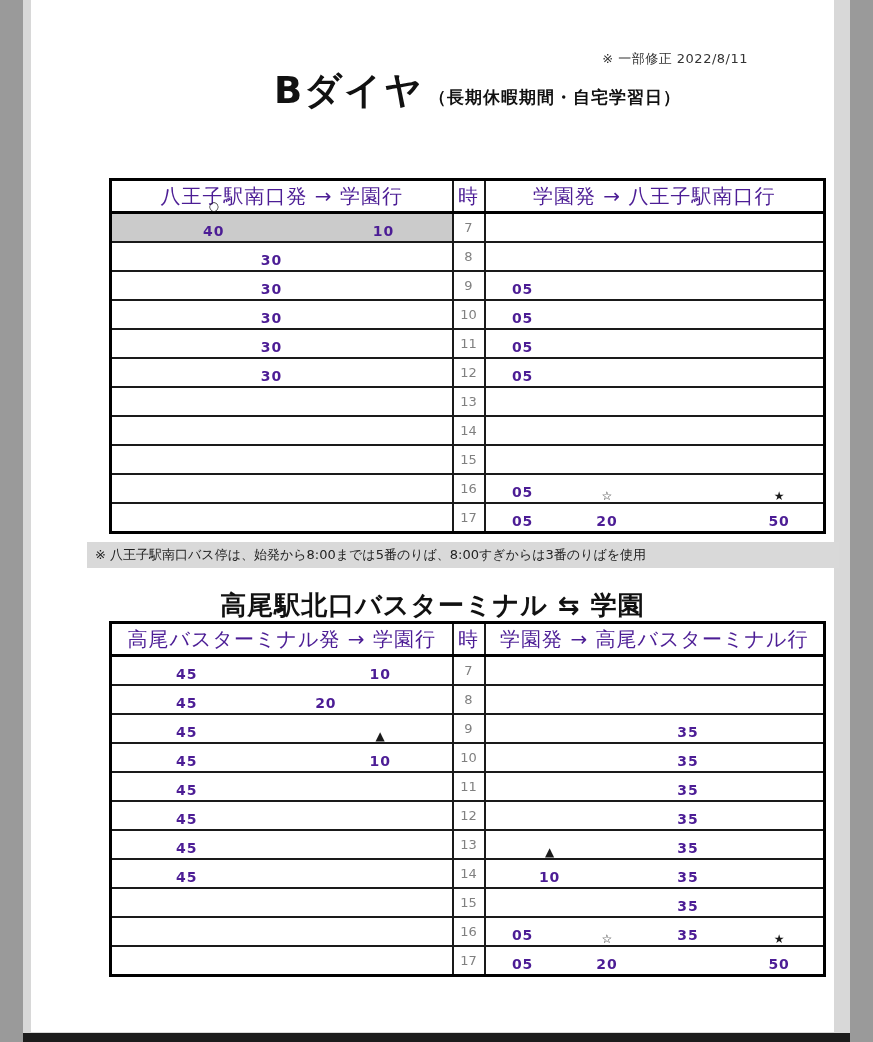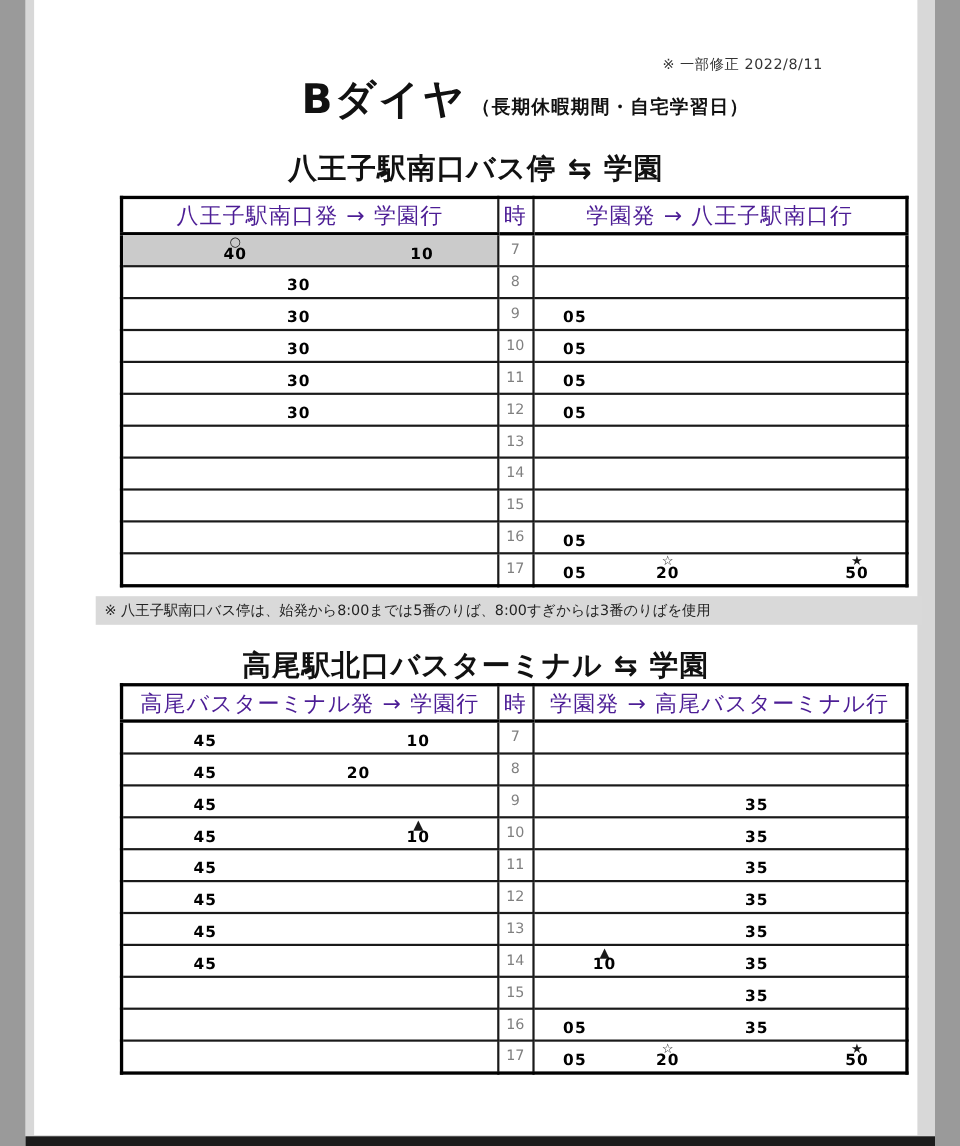--- a/index.html
+++ b/index.html
@@ -25,21 +25,21 @@
   table.tt{border:3px solid #000;}
   table.tt th{border-bottom:3px solid #000;}
   col.c-l{width:342px;} col.c-h{width:32px;} col.c-r{width:340px;}
   table.tt th{height:30px;font-size:20px;font-weight:normal;color:#4c1d95;text-align:center;padding:0;letter-spacing:1px;}
   th.hour-h{font-size:14px;letter-spacing:0;}
   td.hour{height:27px;font-size:13px;color:#808080;text-align:center;padding:0;
           border-left:3px solid #000;border-right:3px solid #000;}
   td.cell{position:relative;height:27px;padding:0;}
   td.cell.shaded{background:#cbcbcb;}
   .entry{position:absolute;bottom:3px;transform:translateX(-50%);text-align:center;line-height:13px;white-space:nowrap;}
-  .entry .min{display:block;font-size:14px;font-weight:bold;color:#000000;letter-spacing:1px;}
+  .entry .min{display:block;font-size:14px;font-weight:bold;color:#4c1d95;letter-spacing:1px;margin-top:14px;}
   .entry .mark{display:block;font-size:12px;line-height:10px;color:#1a1a1a;}
 
   .fn{position:absolute;font-size:13px;color:#222;white-space:nowrap;}
   .fn span{margin-right:28px;}
   .fn span:last-child{margin-right:0;}
   .f1{left:62px;top:520px;}
   .f2{left:66px;top:963px;}
   .note{position:absolute;font-size:13px;color:#222;padding:4px 8px;}
   .n1{left:56px;top:542px;width:736px;background:#d9d9d9;}
   .n2{left:58px;top:988px;background:#fff;}
@@ -50,21 +50,20 @@
 <div class="canvas">
   <div class="page">
 
     <div class="rev-note">※ 一部修正 2022/8/11</div>
 
     <div class="main-title">
       <span class="t-main">Bダイヤ</span>
       <span class="t-sub">（長期休暇期間・自宅学習日）</span>
     </div>
 
-    <div class="sec-title s1">八王子駅南口バス停 ⇆ 学園</div>
 
     <table class="tt t1">
       <colgroup>
           <col class="c-l">
           <col class="c-h">
           <col class="c-r">
         </colgroup>
       <thead>
         <tr>
           <th>八王子駅南口発 → 学園行</th>

